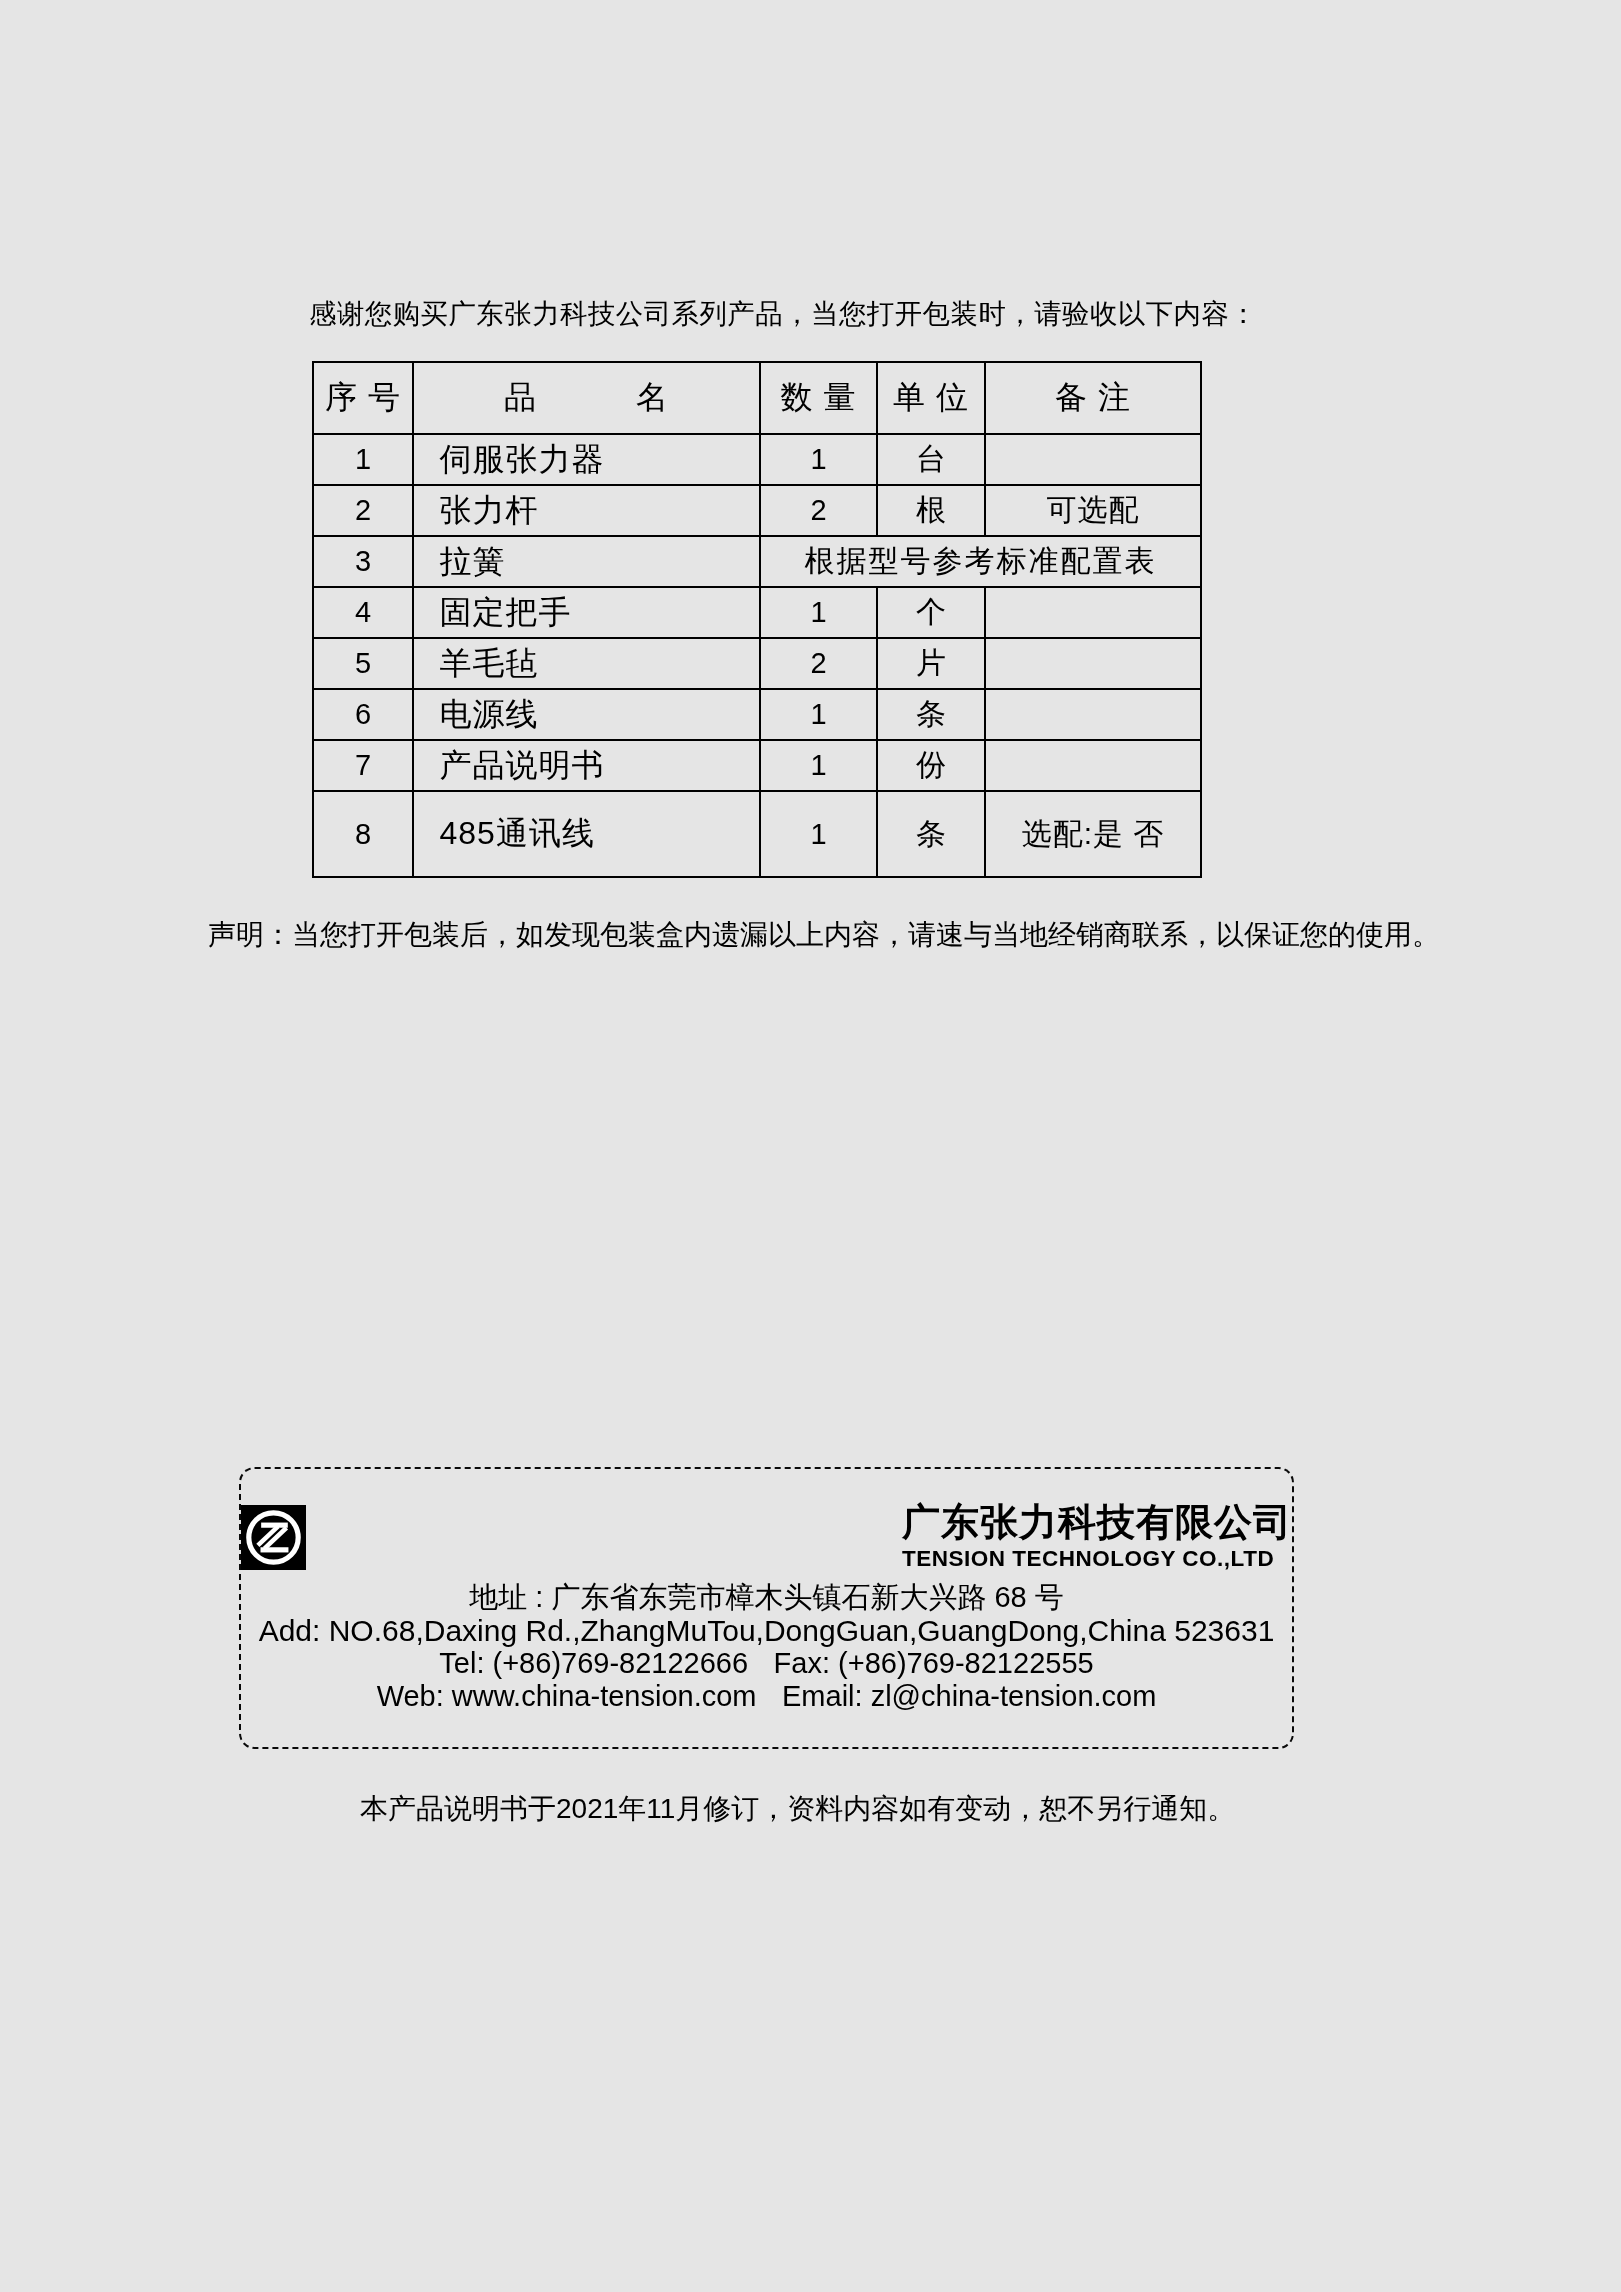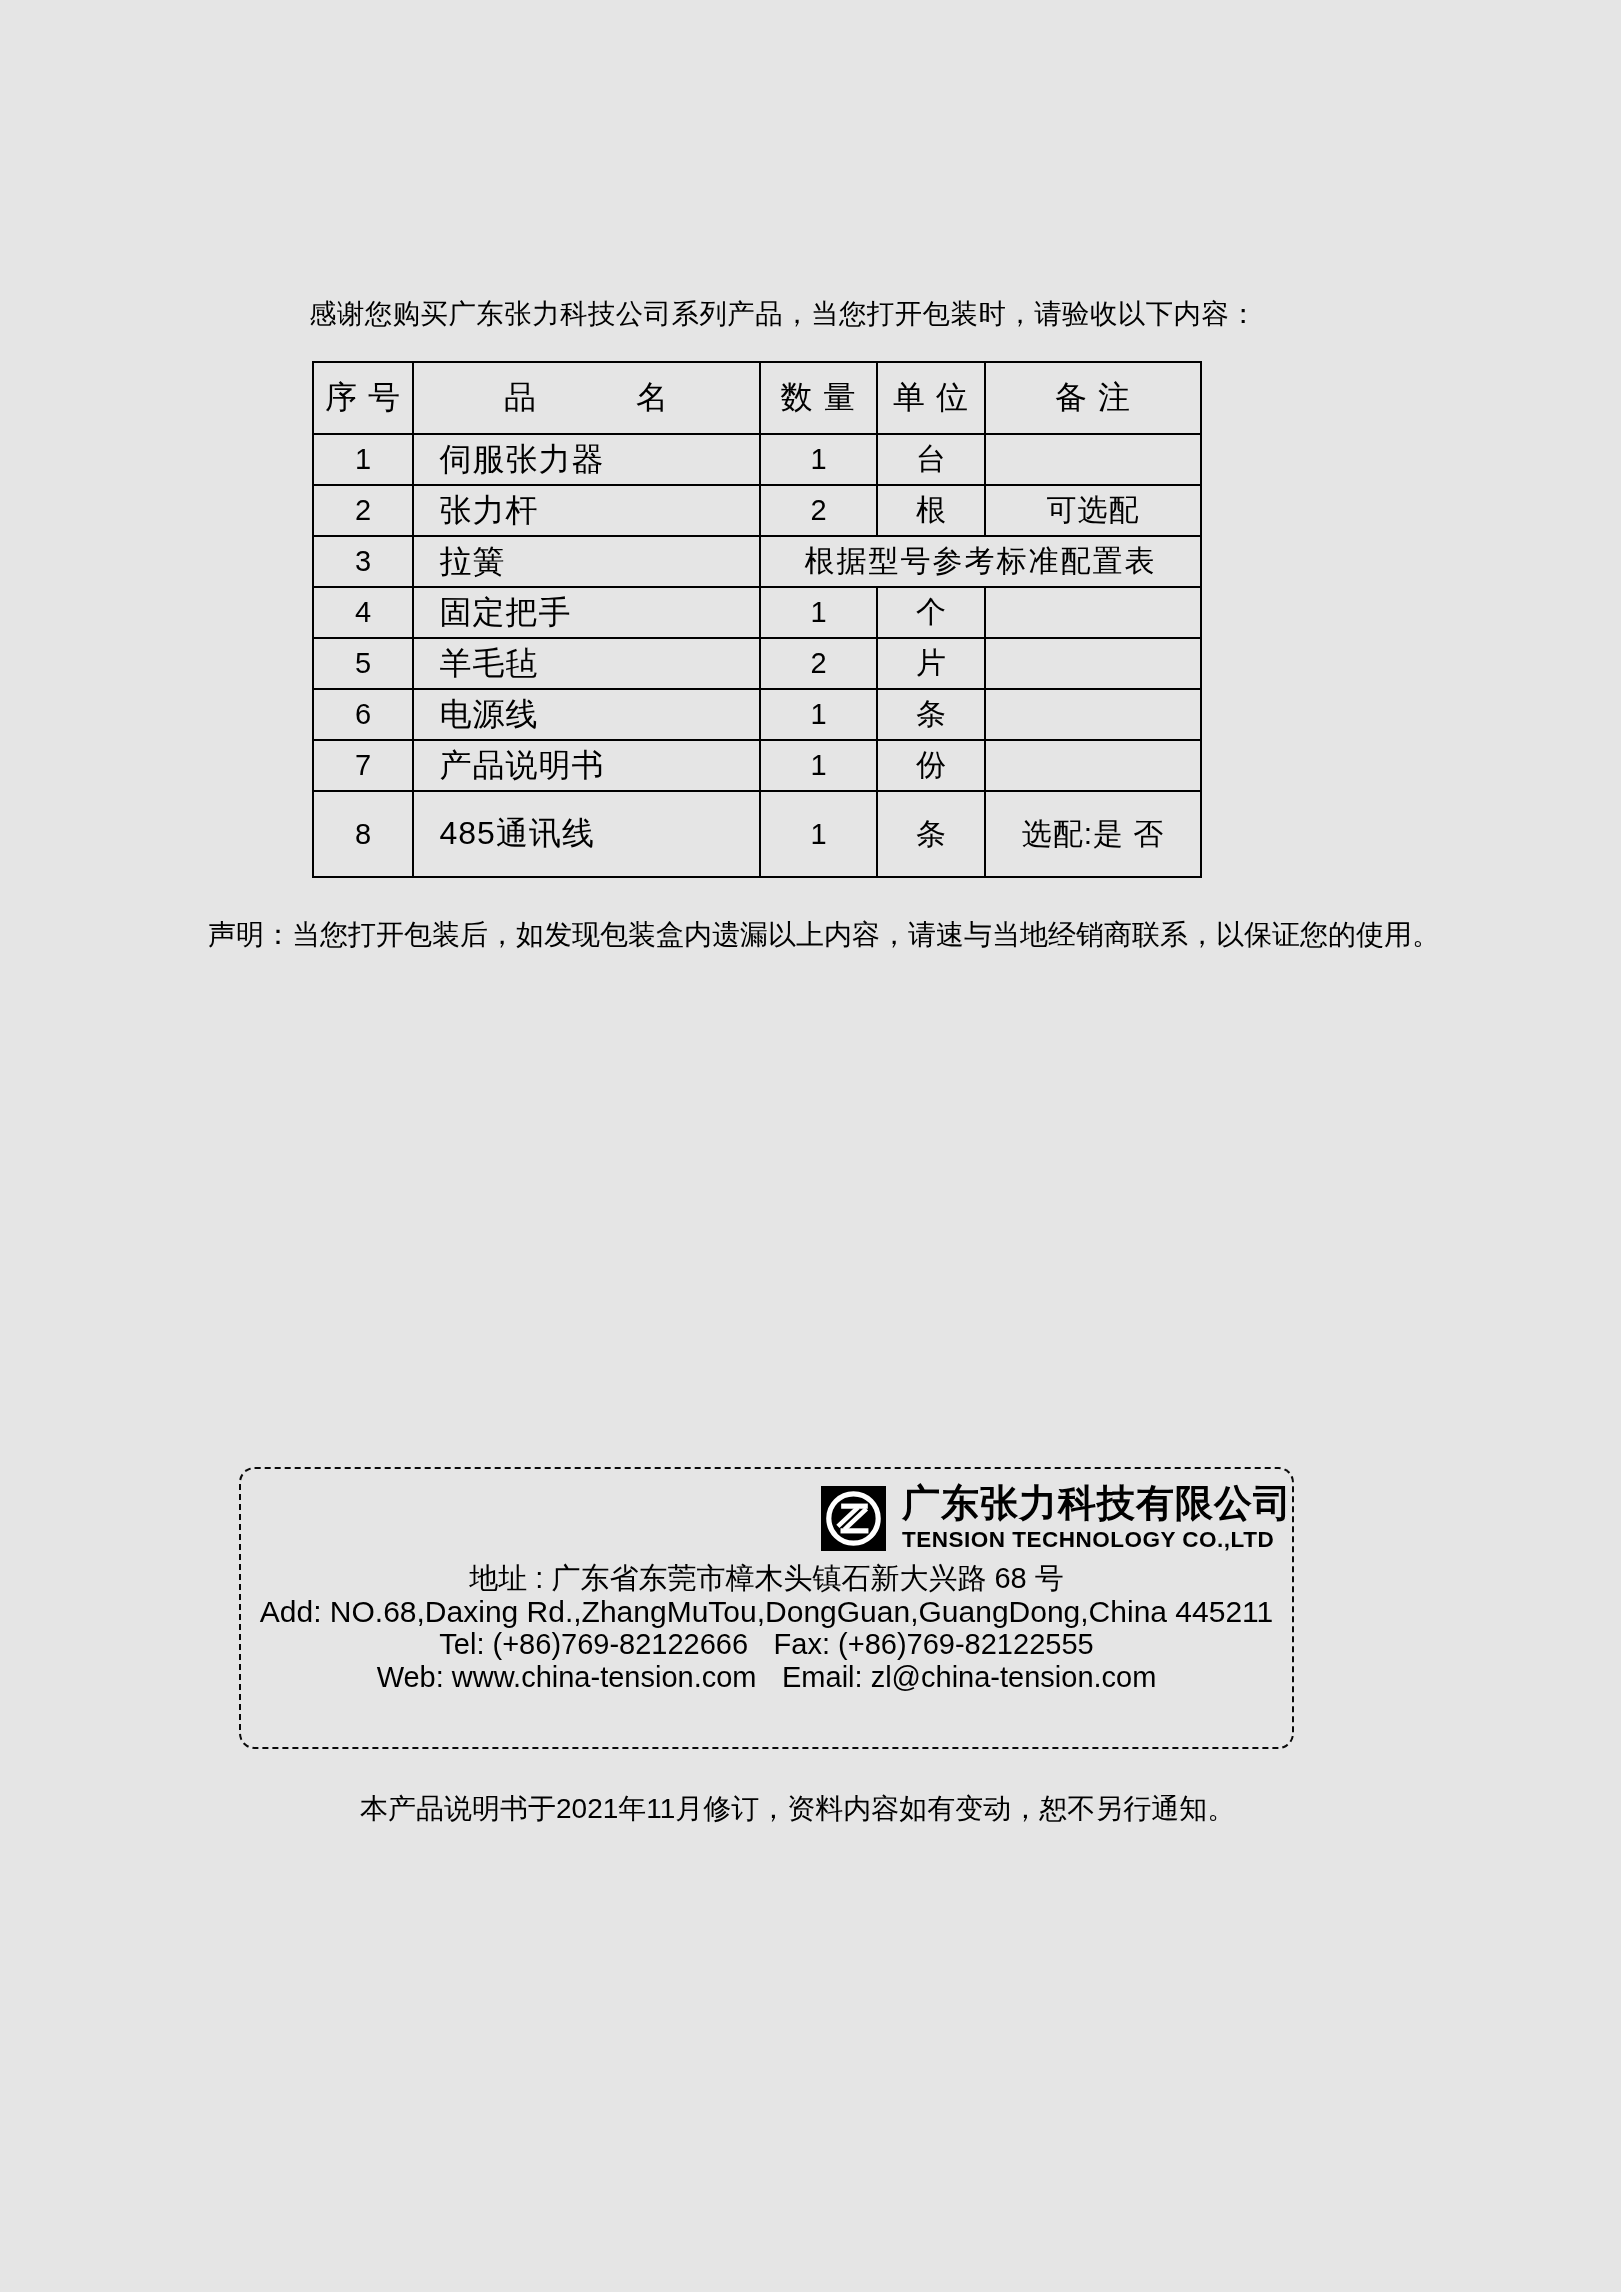--- a/index.html
+++ b/index.html
@@ -71,24 +71,24 @@
     top: 1467px;
     width: 1055px;
     height: 282px;
     box-sizing: border-box;
     border: 2px dashed #0a0a0a;
     border-radius: 15.7px;
     text-align: center;
   }
   .logo-row {
     display: flex;
-    justify-content: flex-end;
+    justify-content: space-between;
     align-items: center;
     gap: 15.7px;
-    margin-top: 15px;
+    margin-top: 34px;
     height: 69px;
   }
   .logo-mark { width: 65px; height: 65px; flex: 0 0 auto; }
   .company-names { text-align: left; }
   .company-name-cn {
     font-size: 38px;
     font-weight: bold;
     letter-spacing: 1px;
     line-height: 1.05;
     white-space: nowrap;
@@ -213,21 +213,21 @@
         <path d="M57 33 L26 62" stroke="#fff" stroke-width="7" fill="none"></path>
         <path d="M30 69 H73" stroke="#fff" stroke-width="8" fill="none"></path>
       </svg>
       <div class="company-names">
         <div class="company-name-cn">广东张力科技有限公司</div>
         <div class="company-name-en">TENSION TECHNOLOGY CO.,LTD</div>
       </div>
     </div>
     <div class="contact">
       <div class="ln">地址 : 广东省东莞市樟木头镇石新大兴路 68 号</div>
-      <div class="ln en-addr">Add: NO.68,Daxing Rd.,ZhangMuTou,DongGuan,GuangDong,China 445211</div>
+      <div class="ln en-addr">Add: NO.68,Daxing Rd.,ZhangMuTou,DongGuan,GuangDong,China 523631</div>
       <div class="ln">
         <span>Tel: (+86)769-82122666</span><span class="pair-gap"></span><span>Fax: (+86)769-82122555</span>
       </div>
       <div class="ln">
         <span>Web: www.china-tension.com</span><span class="pair-gap"></span><span>Email: zl@china-tension.com</span>
       </div>
     </div>
   </div>
 
   <p class="revision">本产品说明书于2021年11月修订，资料内容如有变动，恕不另行通知。</p>

